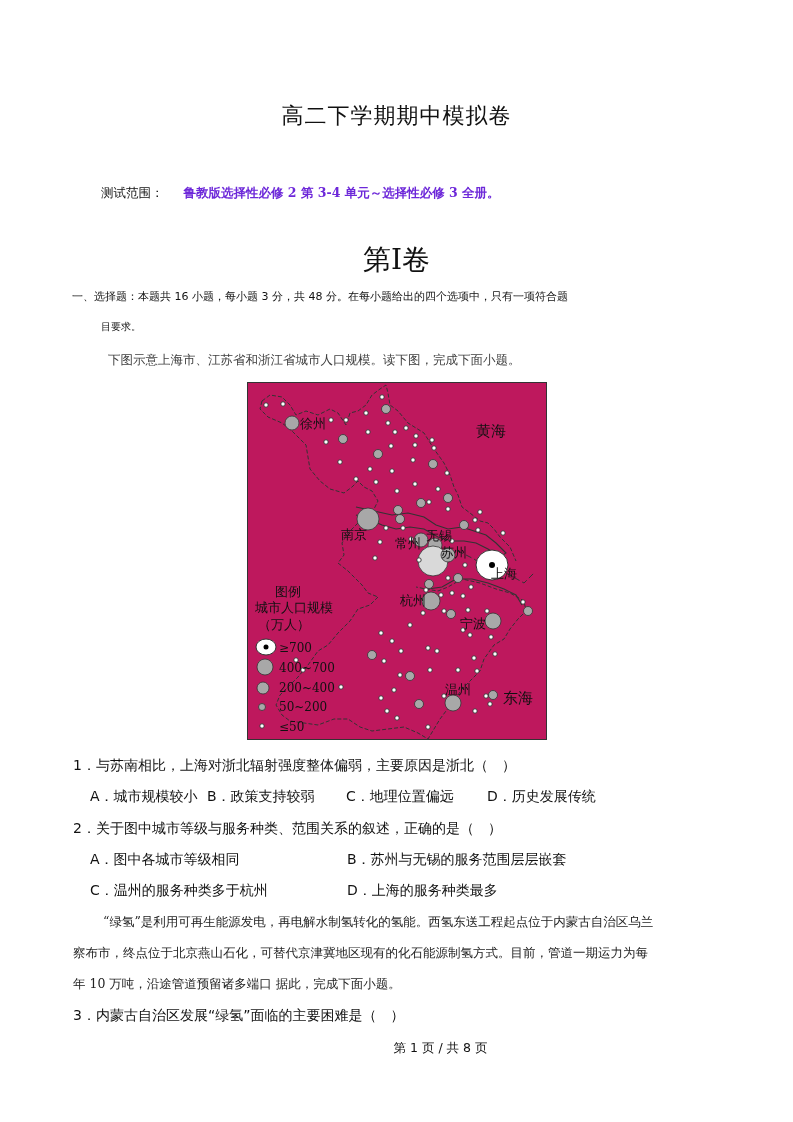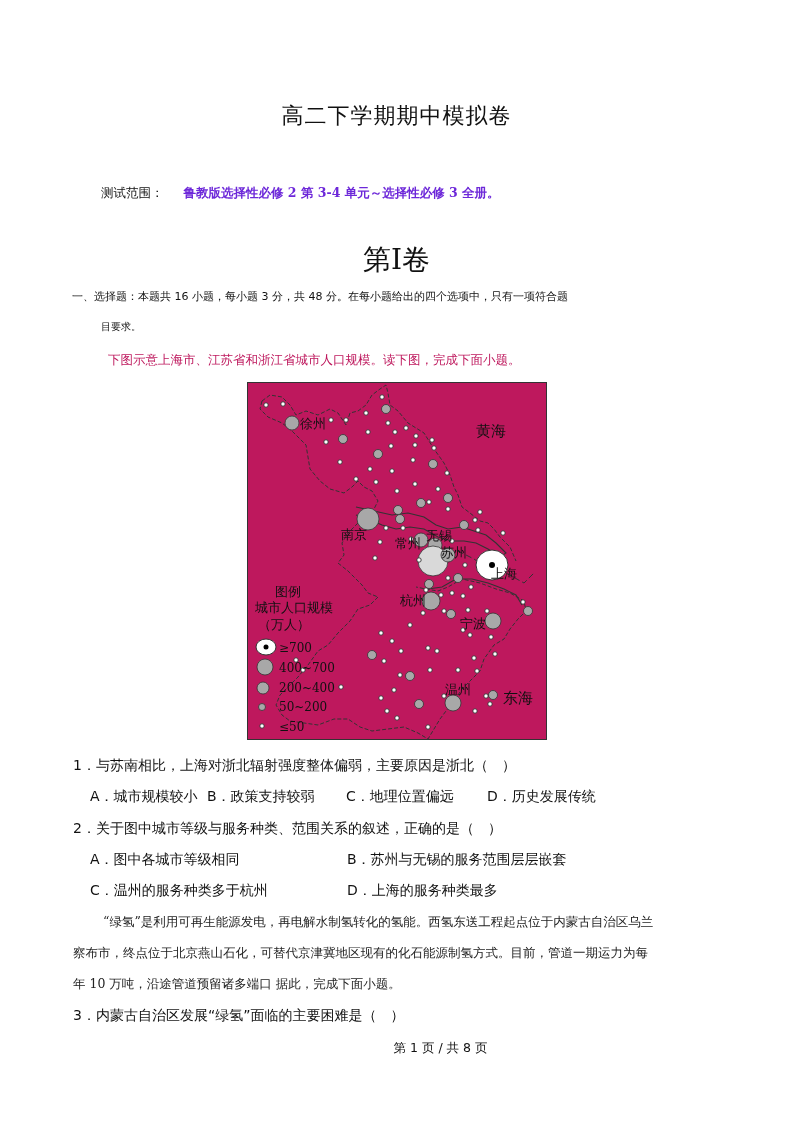--- a/index.html
+++ b/index.html
@@ -6,21 +6,21 @@
   body { width: 793px; height: 1122px; position: relative; overflow: hidden; color: #111; }
   .page { position: absolute; left: 0; top: 0; width: 793px; height: 1122px; background: #fff; }
   .abs { position: absolute; white-space: nowrap; }
   .title { left: 0; width: 793px; top: 101px; text-align: center; font-family: "DejaVu Sans", sans-serif; font-size: 22px; letter-spacing: 1px; }
   .subject { left: 0; width: 793px; top: 145px; text-align: center; font-family: "DejaVu Sans", sans-serif; font-size: 22px; font-weight: bold; letter-spacing: 8px; }
   .scope { left: 101px; top: 185px; font-family: "DejaVu Sans", sans-serif; font-size: 12.5px; }
   .scope .scope-value { font-weight: bold; font-family: "DejaVu Serif", serif; color: #6d28d9; margin-left: 20px; }
   .volume { left: 0; width: 793px; top: 241px; text-align: center; font-family: "DejaVu Serif", serif; font-size: 28px; }
   .sec-line1 { left: 72px; top: 289px; font-family: "DejaVu Sans", sans-serif; font-size: 11px; }
   .sec-line2 { left: 101px; top: 320px; font-family: Liberation Mono, monospace; font-size: 10px; }
-  .intro { left: 108px; top: 352px; font-family: Liberation Sans, sans-serif; font-size: 12.5px; color: #be185d; }
+  .intro { left: 108px; top: 352px; font-family: Liberation Sans, sans-serif; font-size: 12.5px; color: #404040; }
   .map-box { position: absolute; left: 247px; top: 382px; width: 300px; height: 358px; border: 1.5px solid #333; background: #be185d; box-sizing: border-box; }
   .map-box svg { position: absolute; left: 0; top: 0; }
   .q { font-family: "DejaVu Sans", sans-serif; font-size: 14px; }
   .opt { font-family: "DejaVu Sans", sans-serif; font-size: 14px; }
   .para { font-family: "DejaVu Serif", serif; font-size: 12.5px; color: #222; }
   .footer { left: 0; width: 793px; top: 1040px; text-align: center; font-family: "DejaVu Sans", sans-serif; font-size: 12.5px; padding-left: 44px; }
 </style>
 </head>
 <body>
 

